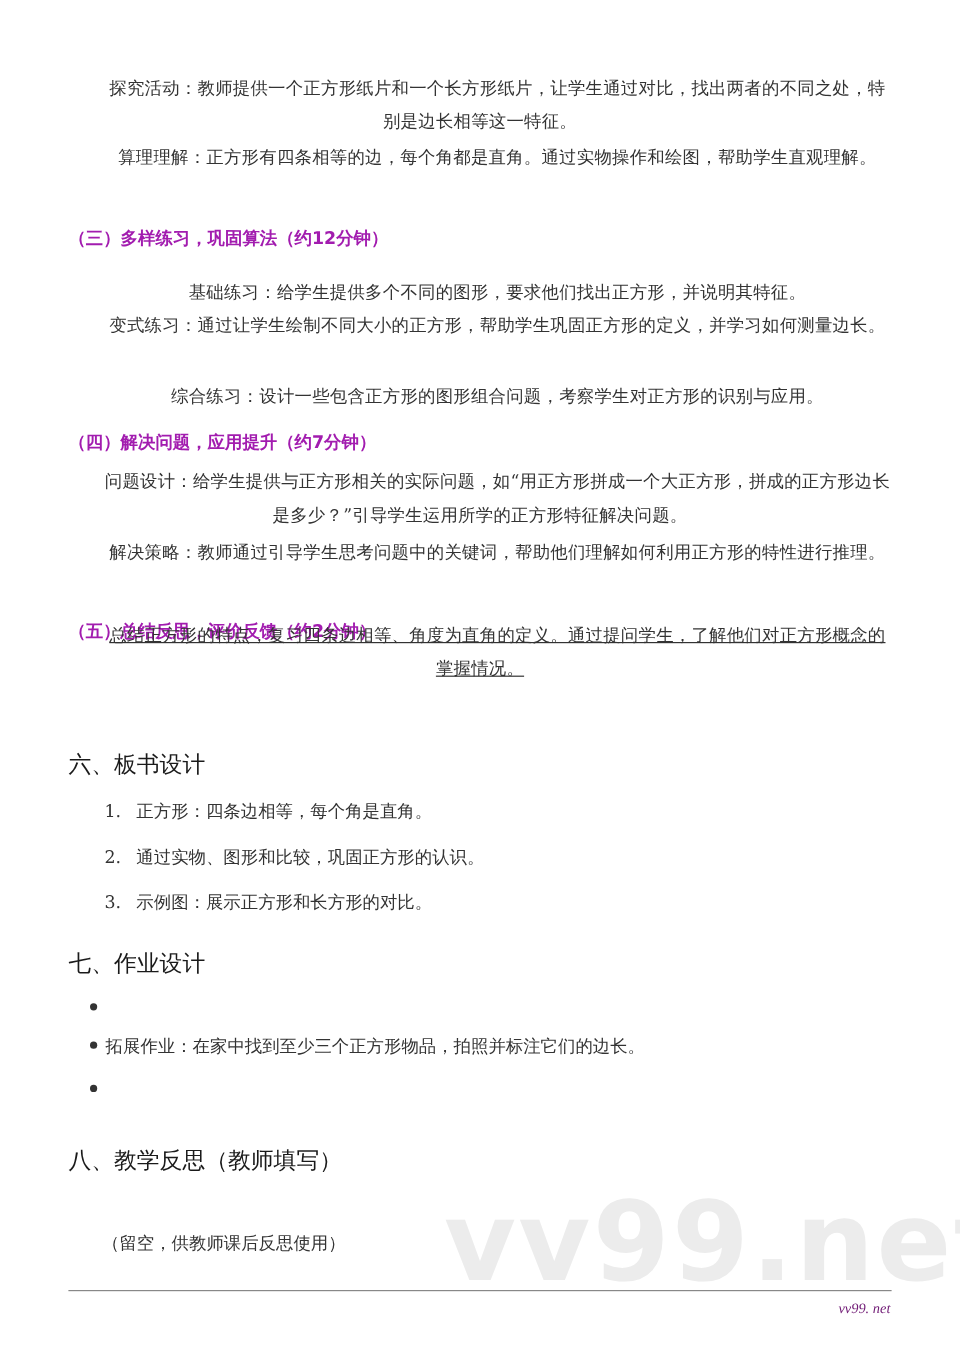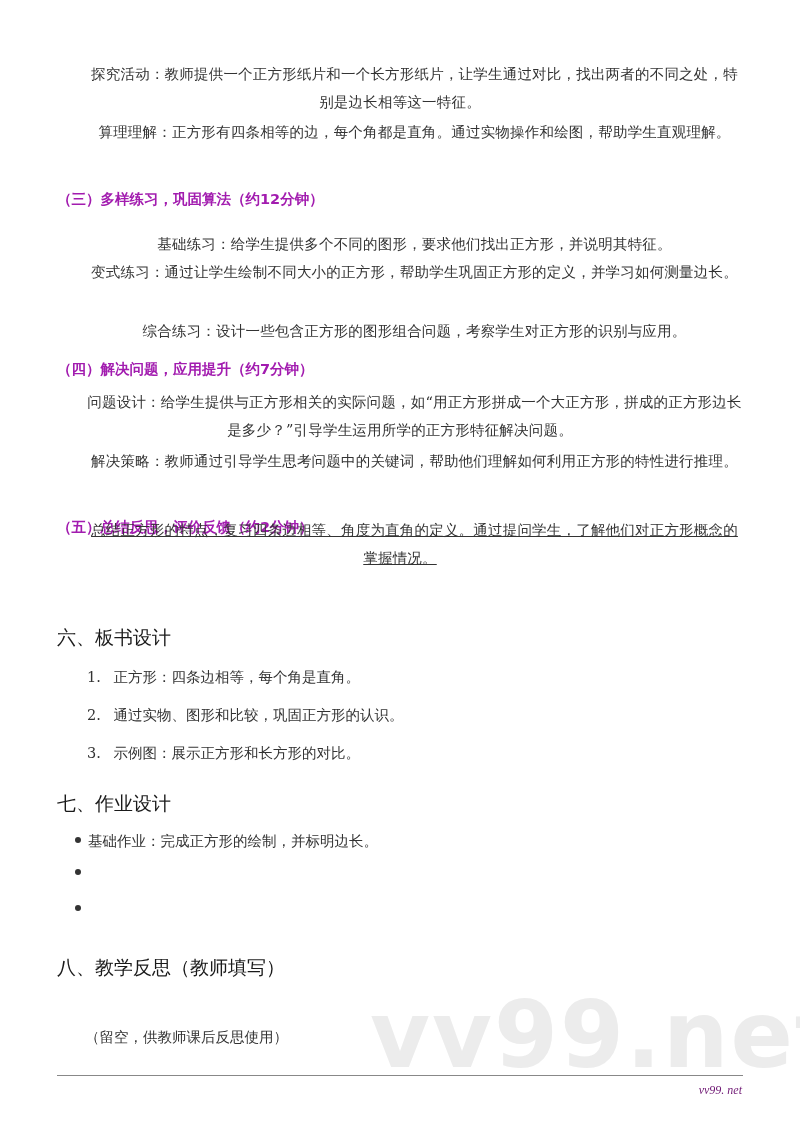--- a/index.html
+++ b/index.html
@@ -150,24 +150,24 @@
     <span>通过实物、图形和比较，巩固正方形的认识。</span>
   </div>
   <div class="list-item" style="top:741px;">
     <span class="num">3.</span>
     <span>示例图：展示正方形和长方形的对比。</span>
   </div>
 
   <h2 class="section-heading" style="top:789px;">七、作业设计</h2>
 
   <div class="bullet-item" style="top:829px;">
-    <span class="dot"></span><span>基础作业：完成正方形的绘制，并标明边长。</span>
+    <span class="dot"></span>
   </div>
   <div class="bullet-item" style="top:861px;">
-    <span class="dot"></span>
+    <span class="dot"></span><span>拓展作业：在家中找到至少三个正方形物品，拍照并标注它们的边长。</span>
   </div>
   <div class="bullet-item" style="top:897px;">
     <span class="dot"></span>
   </div>
 
   <h2 class="section-heading" style="top:953px;">八、教学反思（教师填写）</h2>
   <div class="note" style="top:1025px;">（留空，供教师课后反思使用）</div>
 
 </div>
 

